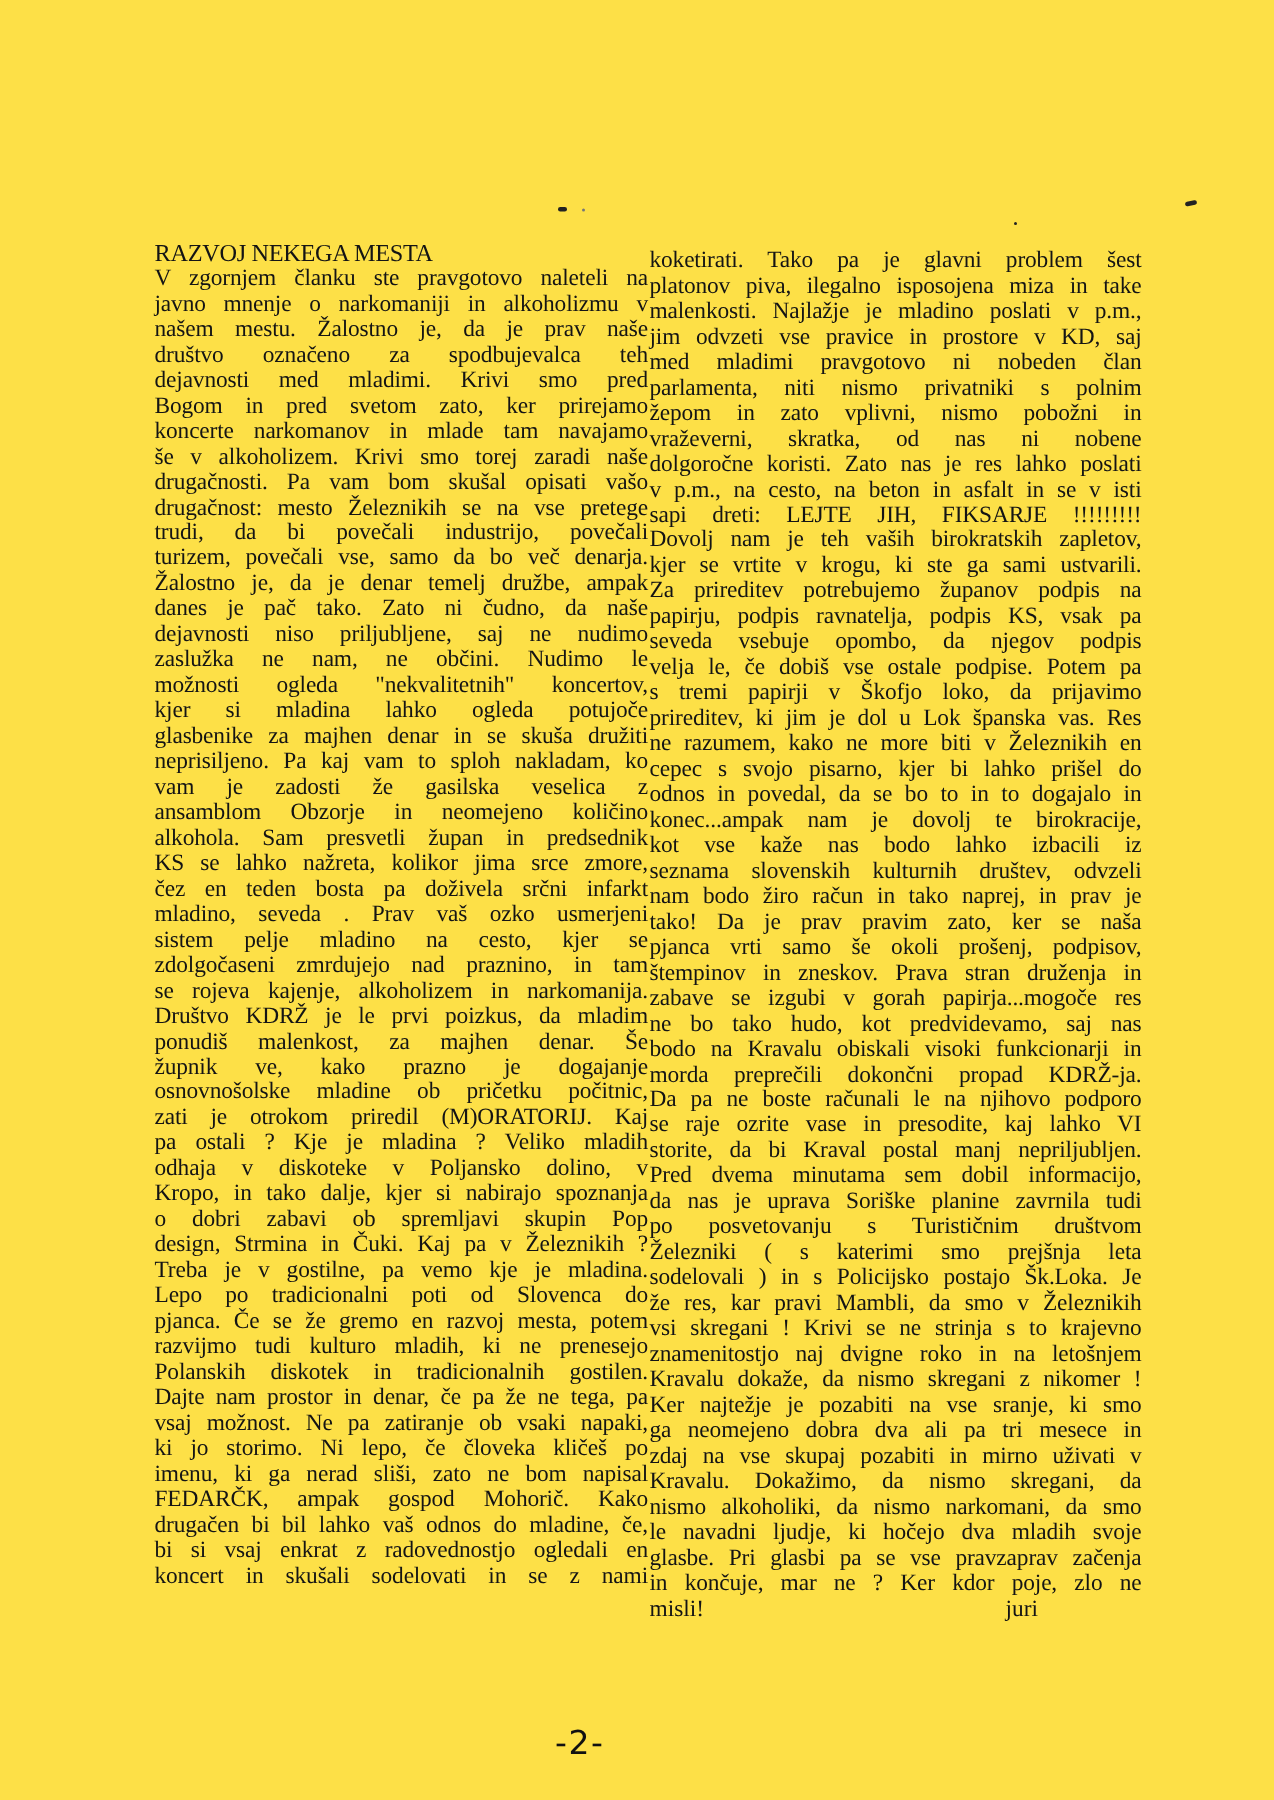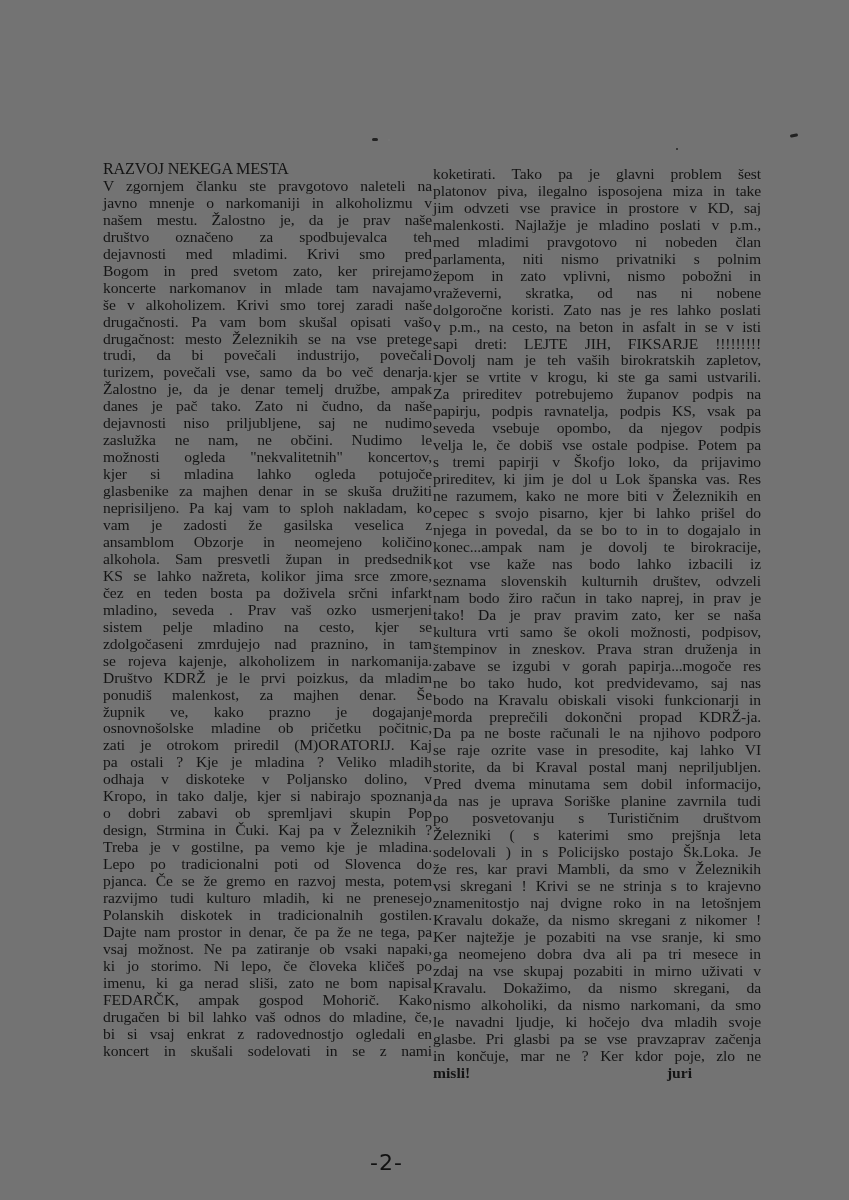--- a/index.html
+++ b/index.html
@@ -1,30 +1,30 @@
 <!DOCTYPE html>
 <html><head>
 <meta charset="utf-8">
 <style>
   html, body { margin: 0; padding: 0; background: #ffffff; }
   body { width: 849px; height: 1200px; position: relative; overflow: hidden; color: #141414; }
-  .page { position: absolute; left: 0; top: 0; width: 849px; height: 1200px; background: #737373; }
+  .page { position: absolute; left: 0; top: 0; width: 849px; height: 1200px; background: #fde047; }
   .col {
     position: absolute;
     font-family: "Liberation Serif", "DejaVu Serif", serif;
     font-size: 15.6px;
     line-height: 16.95px;
     text-align: justify;
     text-align-last: justify;
   }
   .col-left { left: 103px; top: 161px; width: 329px; }
   .col-right { left: 433px; top: 166px; width: 328px; }
   .line { display: block; white-space: nowrap; text-align-last: justify; letter-spacing: -0.1px; }
   .title { font-size: 16.2px; letter-spacing: -0.2px; text-align-last: left; display:block; margin-bottom: 0; }
-  .sig-row { display: flex; justify-content: space-between; font-weight: bold; }
+  .sig-row { display: flex; justify-content: space-between; }
   .sig-row span { text-align-last: left; }
   .mark { position: absolute; background: #222; }
   .mark1 { left: 372px; top: 138px; width: 6px; height: 3px; border-radius: 2px; }
   .mark1b { left: 388px; top: 139px; width: 2px; height: 2px; border-radius: 1px; background:#777; }
   .mark2 { left: 676px; top: 148px; width: 2px; height: 2px; border-radius: 1px; }
   .mark3 { left: 790px; top: 134px; width: 8px; height: 3px; border-radius: 2px; transform: rotate(-12deg); }
   .page-number {
     position: absolute; left: 370px; top: 1150px;
     font-family: "DejaVu Sans", sans-serif; font-size: 22px; color: #111; letter-spacing: 1px;
   }
@@ -93,46 +93,46 @@
         <span class="line">drugačen bi bil lahko vaš odnos do mladine, če,</span>
         <span class="line">bi si vsaj enkrat z radovednostjo ogledali en</span>
         <span class="line">koncert in skušali sodelovati in se z nami</span>
       </div>
   </div>
 
   <div class="col col-right">
     <div id="right-lines">
         <span class="line">koketirati. Tako pa je glavni problem šest</span>
         <span class="line">platonov piva, ilegalno isposojena miza in take</span>
+        <span class="line">malenkosti. Najlažje je mladino poslati v p.m.,</span>
         <span class="line">jim odvzeti vse pravice in prostore v KD, saj</span>
-        <span class="line">malenkosti. Najlažje je mladino poslati v p.m.,</span>
         <span class="line">med mladimi pravgotovo ni nobeden član</span>
         <span class="line">parlamenta, niti nismo privatniki s polnim</span>
         <span class="line">žepom in zato vplivni, nismo pobožni in</span>
         <span class="line">vraževerni, skratka, od nas ni nobene</span>
         <span class="line">dolgoročne koristi. Zato nas je res lahko poslati</span>
         <span class="line">v p.m., na cesto, na beton in asfalt in se v isti</span>
         <span class="line">sapi dreti: LEJTE JIH, FIKSARJE !!!!!!!!!</span>
         <span class="line">Dovolj nam je teh vaših birokratskih zapletov,</span>
         <span class="line">kjer se vrtite v krogu, ki ste ga sami ustvarili.</span>
         <span class="line">Za prireditev potrebujemo županov podpis na</span>
         <span class="line">papirju, podpis ravnatelja, podpis KS, vsak pa</span>
         <span class="line">seveda vsebuje opombo, da njegov podpis</span>
         <span class="line">velja le, če dobiš vse ostale podpise. Potem pa</span>
         <span class="line">s tremi papirji v Škofjo loko, da prijavimo</span>
         <span class="line">prireditev, ki jim je dol u Lok španska vas. Res</span>
         <span class="line">ne razumem, kako ne more biti v Železnikih en</span>
         <span class="line">cepec s svojo pisarno, kjer bi lahko prišel do</span>
-        <span class="line">njega in povedal, da se bo to in to dogajalo in</span>
+        <span class="line">odnos in povedal, da se bo to in to dogajalo in</span>
         <span class="line">konec...ampak nam je dovolj te birokracije,</span>
         <span class="line">kot vse kaže nas bodo lahko izbacili iz</span>
         <span class="line">seznama slovenskih kulturnih društev, odvzeli</span>
         <span class="line">nam bodo žiro račun in tako naprej, in prav je</span>
         <span class="line">tako! Da je prav pravim zato, ker se naša</span>
-        <span class="line">kultura vrti samo še okoli možnosti, podpisov,</span>
+        <span class="line">pjanca vrti samo še okoli prošenj, podpisov,</span>
         <span class="line">štempinov in zneskov. Prava stran druženja in</span>
         <span class="line">zabave se izgubi v gorah papirja...mogoče res</span>
         <span class="line">ne bo tako hudo, kot predvidevamo, saj nas</span>
         <span class="line">bodo na Kravalu obiskali visoki funkcionarji in</span>
         <span class="line">morda preprečili dokončni propad KDRŽ-ja.</span>
         <span class="line">Da pa ne boste računali le na njihovo podporo</span>
         <span class="line">se raje ozrite vase in presodite, kaj lahko VI</span>
         <span class="line">storite, da bi Kraval postal manj nepriljubljen.</span>
         <span class="line">Pred dvema minutama sem dobil informacijo,</span>
         <span class="line">da nas je uprava Soriške planine zavrnila tudi</span>

